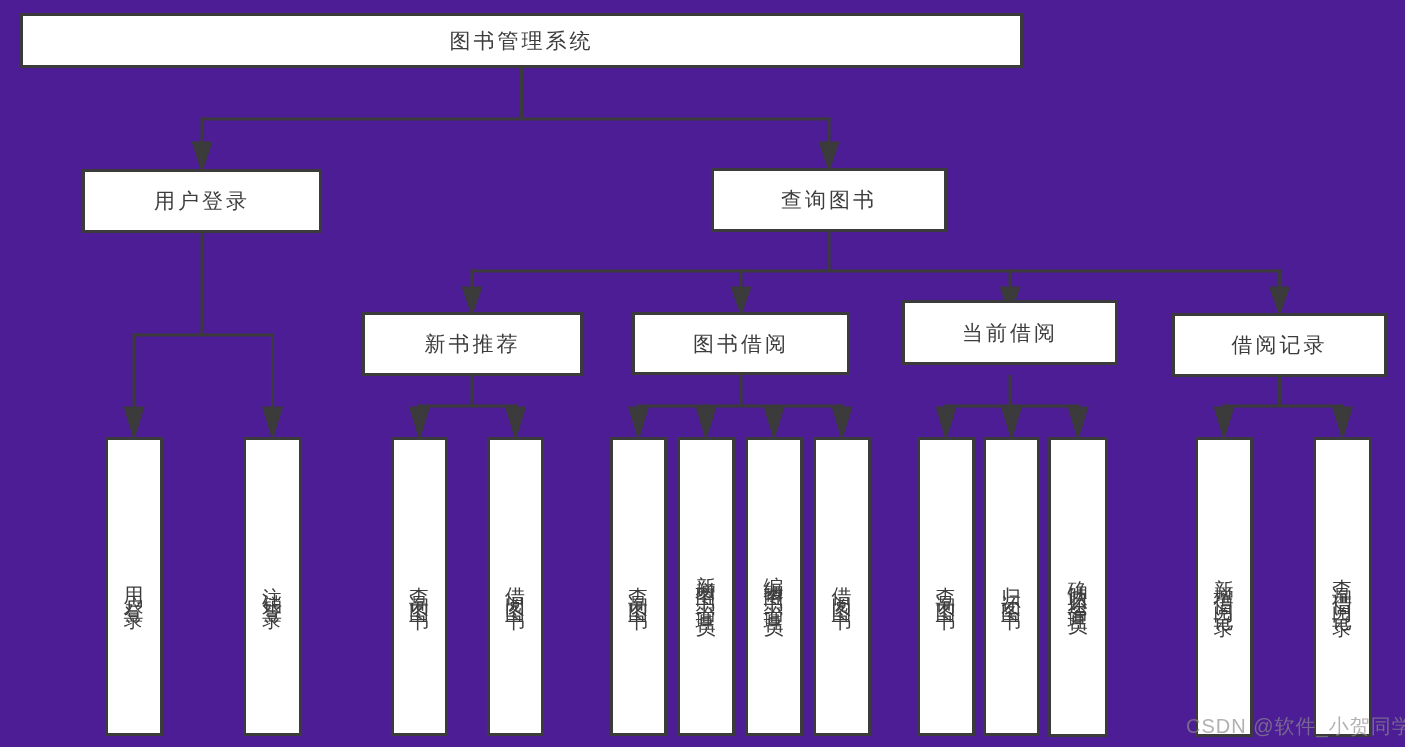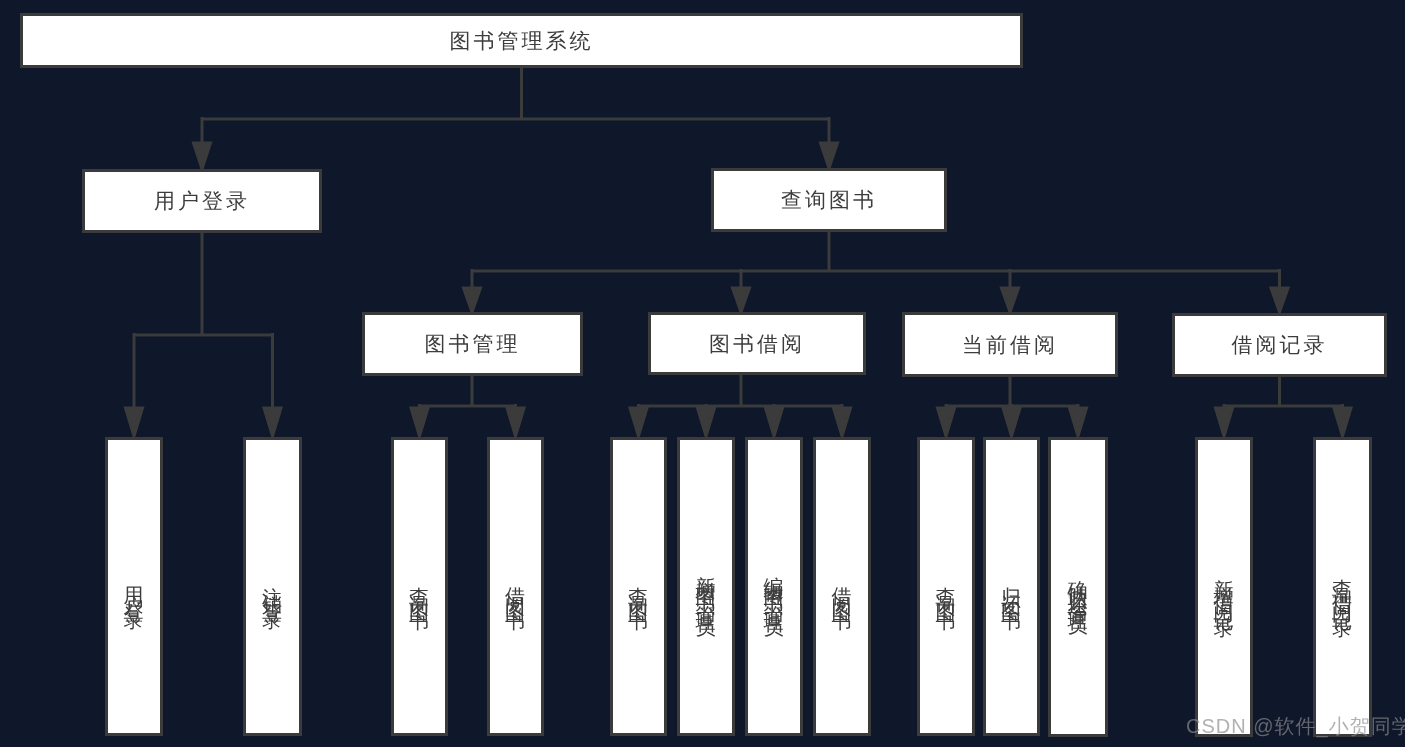--- a/index.html
+++ b/index.html
@@ -1,17 +1,17 @@
 <!DOCTYPE html>
 <html><head>
 <meta charset="utf-8">
 <style>
   html,body{margin:0;padding:0;background:#fff;}
   .diagram{
-    position:relative;width:1405px;height:747px;background:#0f172a;overflow:hidden;
+    position:relative;width:1405px;height:747px;background:#4c1d95;overflow:hidden;
     font-family:"Liberation Sans","DejaVu Sans",sans-serif;color:#3d3d3d;
   }
   svg.wires{position:absolute;left:0;top:0;width:1405px;height:747px;}
   .node{
     position:absolute;box-sizing:border-box;background:#fff;
     border:3px solid #3b3b3b;display:flex;align-items:center;justify-content:center;
   }
   .node.h .lbl{
     font-size:21px;letter-spacing:3px;white-space:nowrap;color:#3d3d3d;
   }
@@ -84,26 +84,26 @@
   </div>
 
   <div class="node h" style="left:82px;top:169px;width:240px;height:64px">
     <span class="lbl">用户登录</span>
   </div>
   <div class="node h" style="left:711px;top:168px;width:236px;height:64px">
     <span class="lbl">查询图书</span>
   </div>
 
   <div class="node h" style="left:362px;top:312px;width:221px;height:64px">
-    <span class="lbl">图书管理</span>
+    <span class="lbl">新书推荐</span>
   </div>
-  <div class="node h" style="left:648px;top:312px;width:218px;height:63px">
+  <div class="node h" style="left:632px;top:312px;width:218px;height:63px">
     <span class="lbl">图书借阅</span>
   </div>
-  <div class="node h" style="left:902px;top:312px;width:216px;height:65px">
+  <div class="node h" style="left:902px;top:300px;width:216px;height:65px">
     <span class="lbl">当前借阅</span>
   </div>
   <div class="node h" style="left:1172px;top:313px;width:215px;height:64px">
     <span class="lbl">借阅记录</span>
   </div>
 
   <div class="node v" style="left:105px;top:437px;width:58px;height:299px">
     <span class="lbl">用户登录</span>
   </div>
   <div class="node v" style="left:243px;top:437px;width:59px;height:299px">

